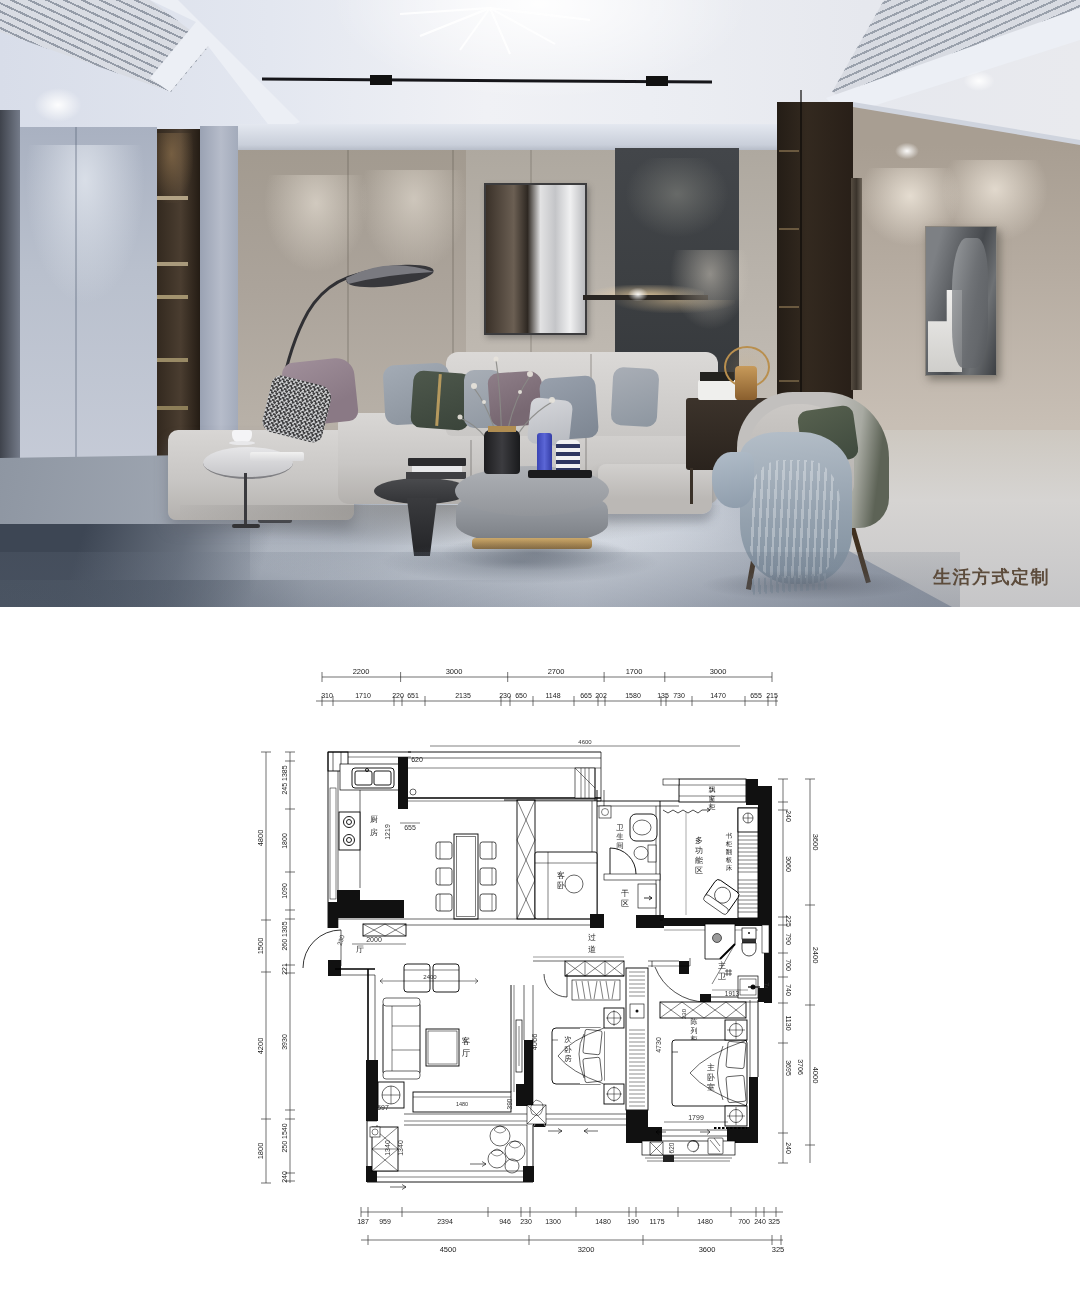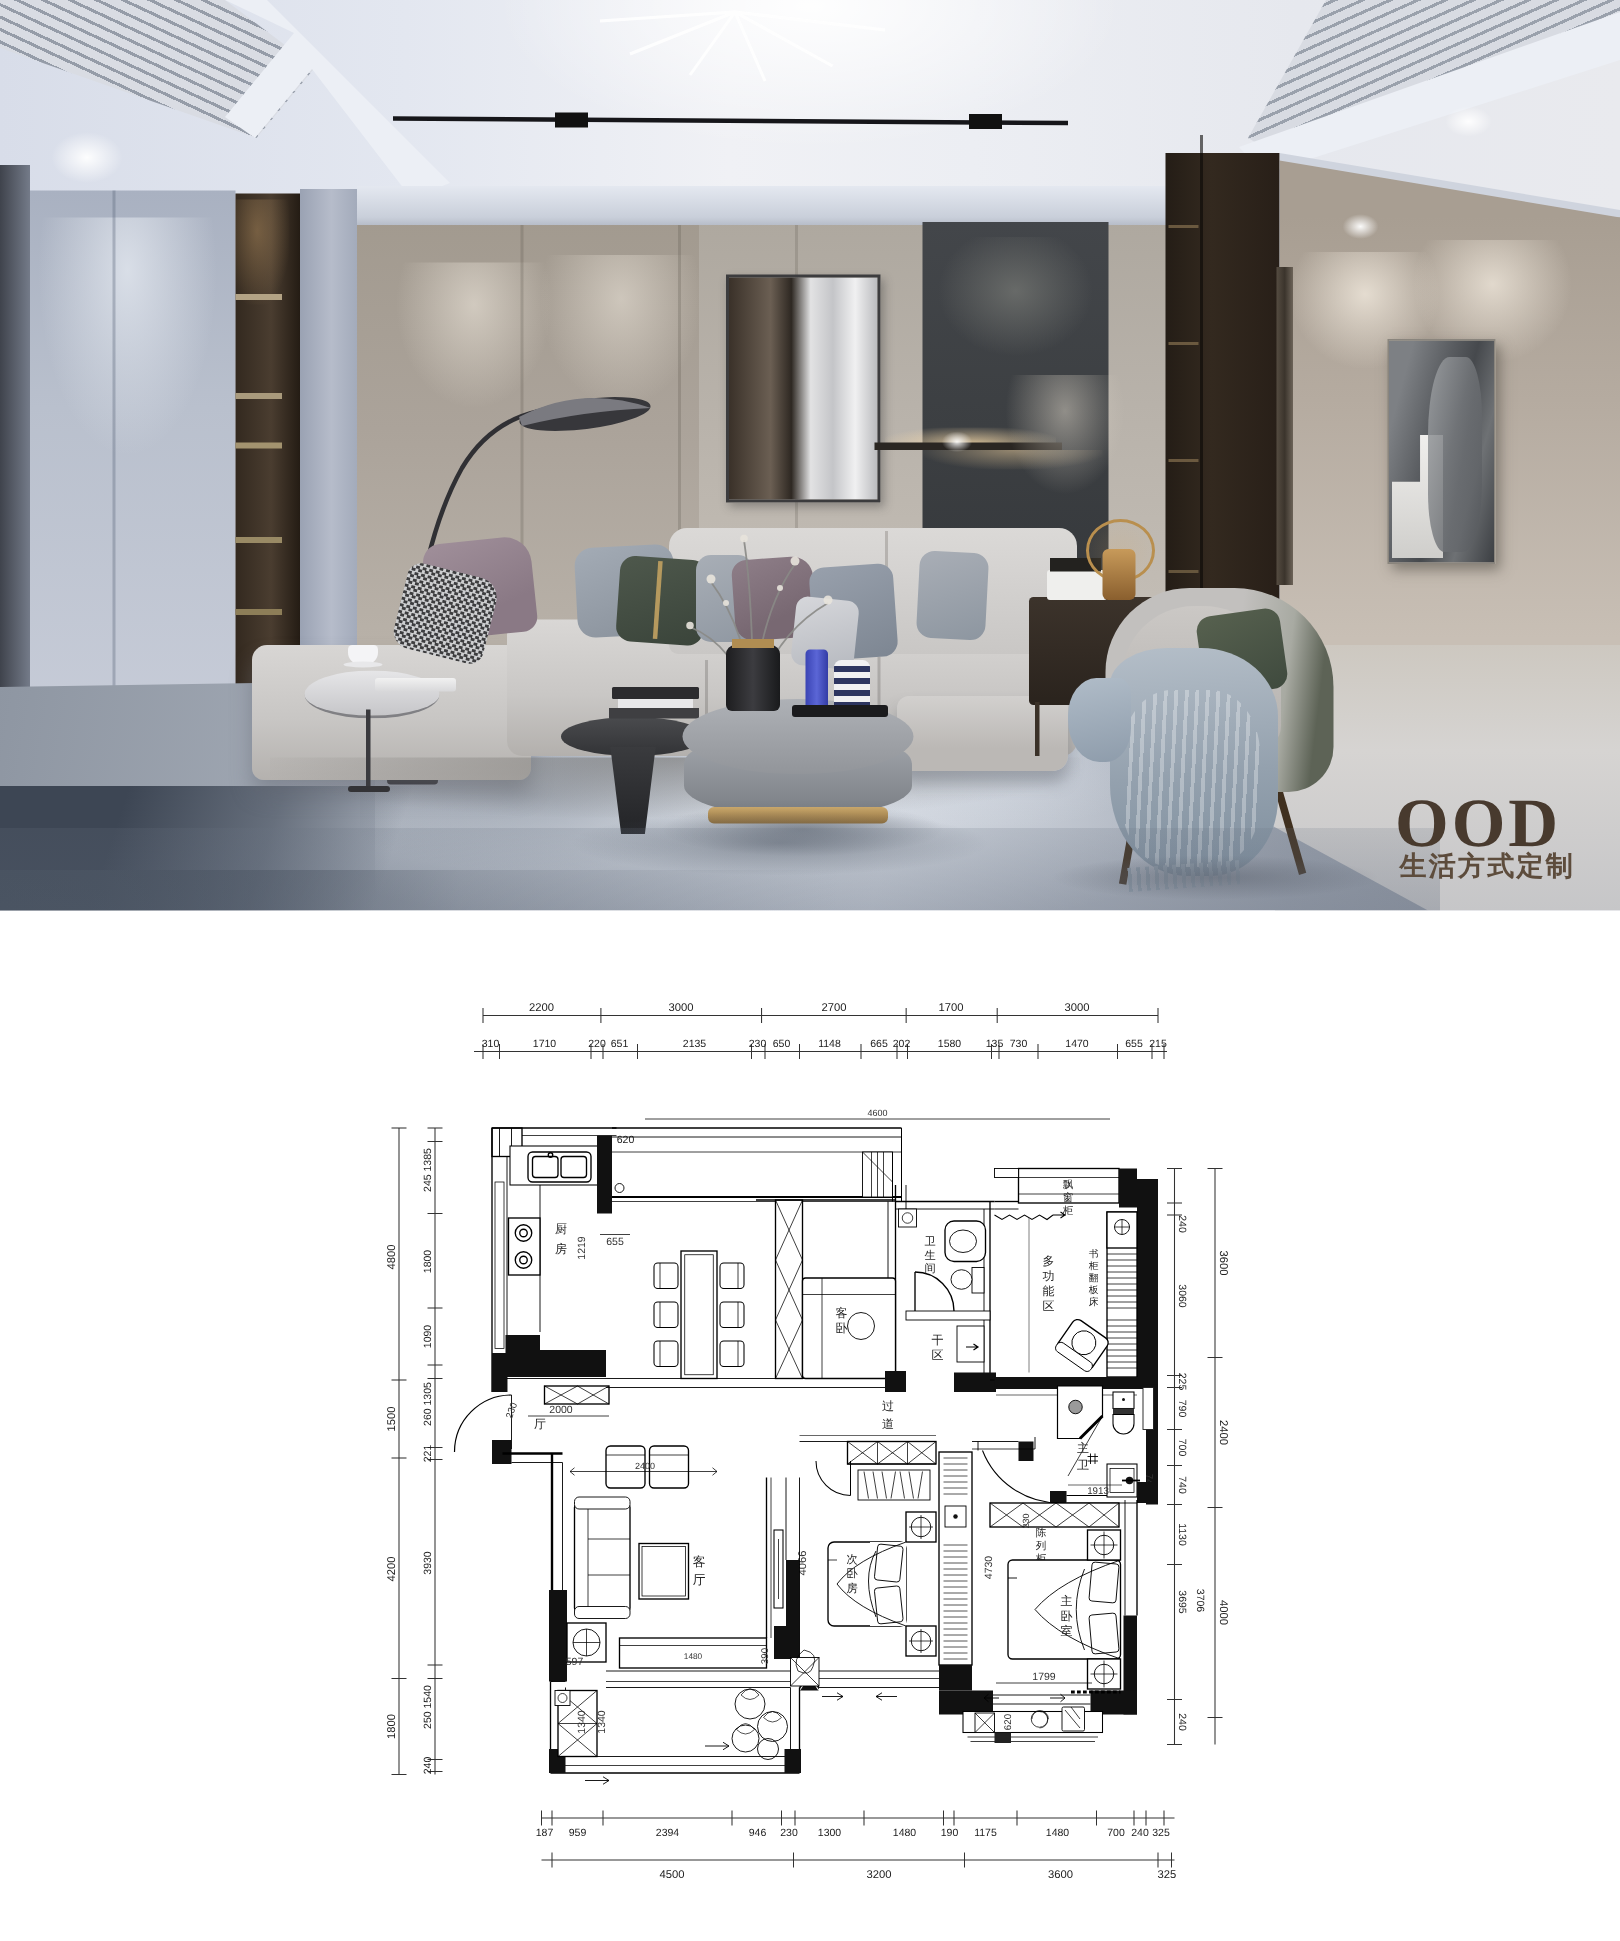--- a/index.html
+++ b/index.html
@@ -223,21 +223,20 @@
   <div class="abs" style="left:748px;top:460px;width:92px;height:118px;background:repeating-linear-gradient(93deg,rgba(255,255,255,.3) 0 2.5px,rgba(0,0,0,0) 2.5px 7px);border-radius:36%;"></div>
   <div class="abs" style="left:752px;top:576px;width:76px;height:16px;background:repeating-linear-gradient(90deg,#93a1ae 0 2.5px,rgba(0,0,0,0) 2.5px 6px);transform:rotate(-4deg);"></div>
   <div class="abs" style="left:712px;top:452px;width:42px;height:56px;background:linear-gradient(170deg,#b0bcc8,#8e9cab);border-radius:45% 20% 40% 50%;"></div>
 
   <div class="abs" style="left:700px;top:570px;width:220px;height:30px;background:radial-gradient(ellipse,rgba(90,95,105,.55),rgba(90,95,105,0) 70%);"></div>
 
   <div class="abs" style="left:380px;top:540px;width:280px;height:44px;background:radial-gradient(ellipse,rgba(80,88,100,.5),rgba(80,88,100,0) 70%);"></div>
 
   <div class="abs" style="left:0;top:552px;width:960px;height:55px;background:linear-gradient(180deg,rgba(105,115,130,.18),rgba(95,105,122,.3));"></div>
 
-  <div class="abs" style="left:930px;top:522px;width:150px;height:52px;font-family:'Liberation Serif',serif;font-weight:bold;font-size:46px;letter-spacing:2px;color:#483a2e;">OOD</div>
   <div class="abs" style="left:933px;top:565px;width:150px;height:22px;font-size:18px;letter-spacing:1.5px;color:#5d4c3c;font-weight:bold;">生活方式定制</div>
 </div>
 
 <svg class="abs" style="left:0;top:607px;" width="1080" height="687" viewBox="0 607 1080 687" font-family="Liberation Sans,sans-serif" fill="none" stroke-linecap="butt">
 <g stroke="#333" stroke-width="0.7" font-size="7.5" text-anchor="middle">
 
   <g>
     <line x1="322" y1="677" x2="772" y2="677"></line>
     <line x1="322" y1="672" x2="322" y2="682"></line>
         <line x1="400.6" y1="672" x2="400.6" y2="682"></line>

